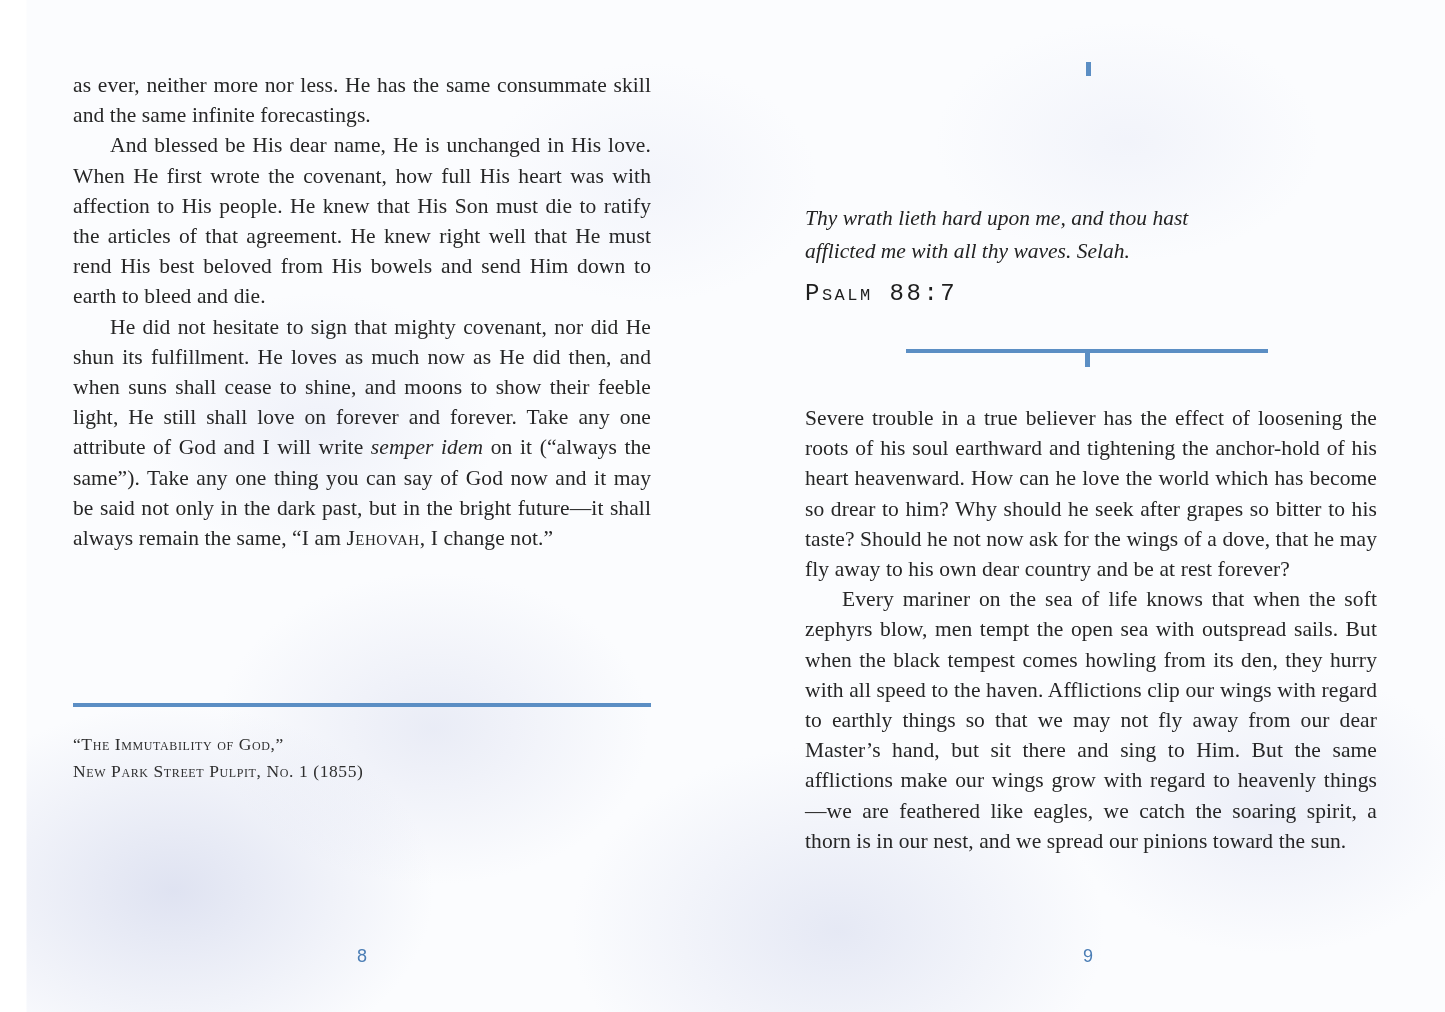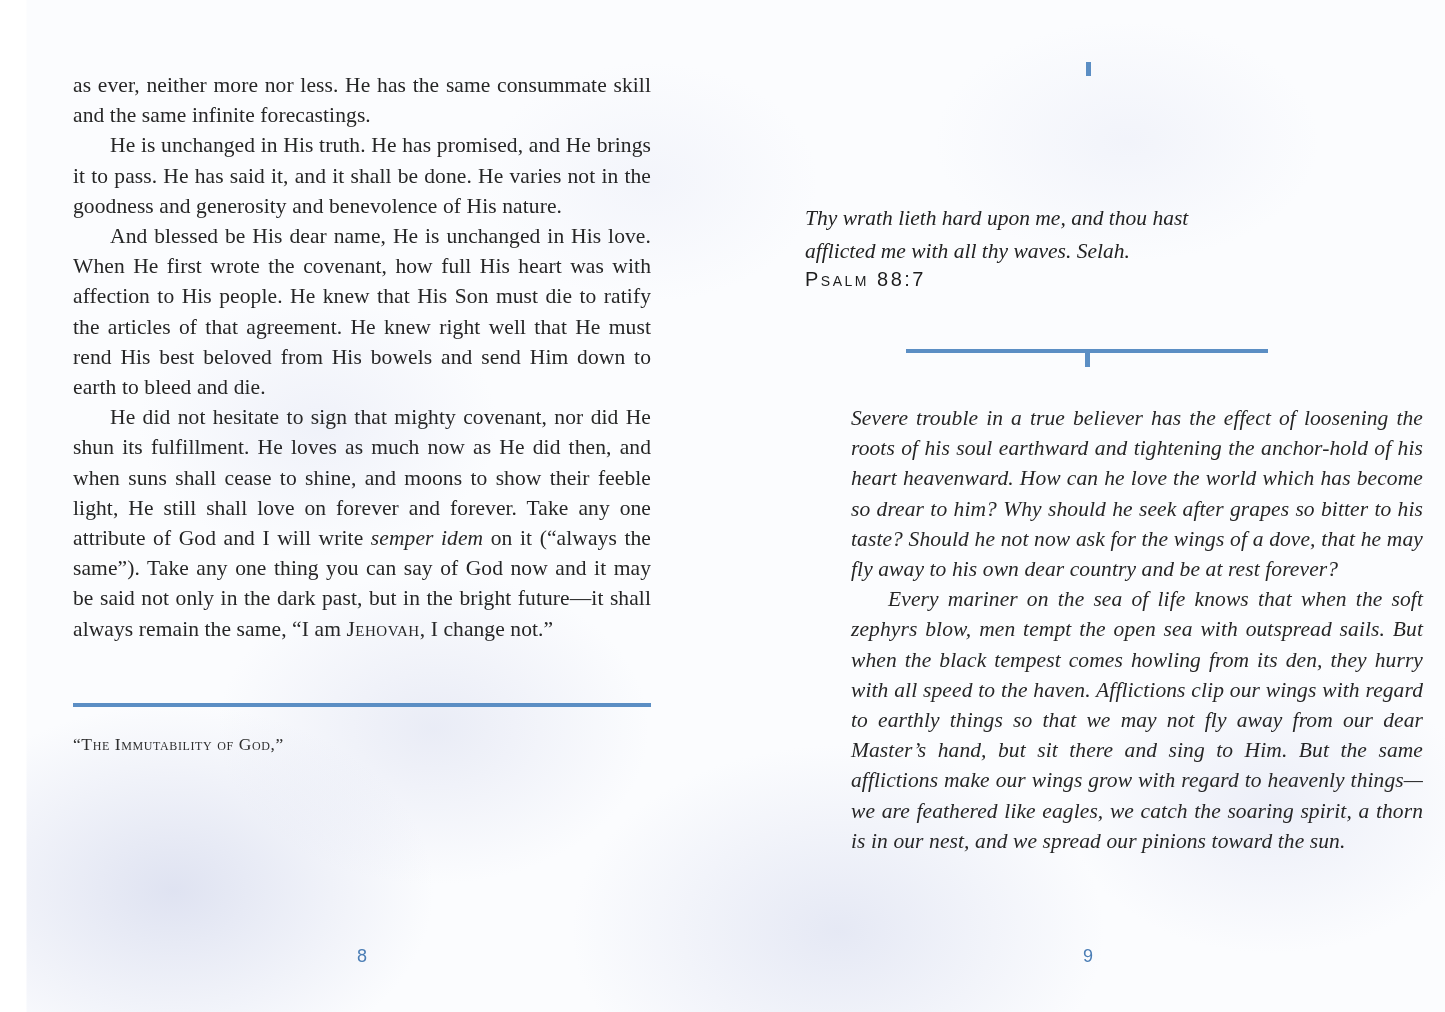--- a/index.html
+++ b/index.html
@@ -105,64 +105,63 @@
     width: 570px;
     text-align: left;
   }
   .epigraph-line {
     font-style: italic;
     font-size: 21.5px;
     line-height: 33px;
     color: #222;
   }
   .epigraph-ref {
-    margin-top: 0;
-    font-family: Liberation Sans, sans-serif;
+    margin-top: 12px;
+    font-family: Liberation Mono, monospace;
     font-variant: small-caps;
-    font-size: 20px;
+    font-size: 24px;
     letter-spacing: 2.5px;
     color: #1e1e1e;
   }
 
   .divider-line {
     position: absolute;
     left: 906px; top: 349px;
     width: 362px; height: 4px;
     background: #5b8ec4;
   }
   .divider-tick {
     position: absolute;
     left: 1085px; top: 353px;
     width: 5px; height: 14px;
     background: #5b8ec4;
   }
 
   .right-col {
     position: absolute;
-    left: 851px; top: 403px;
+    left: 805px; top: 403px;
     width: 572px;
-    font-style: italic;
   }
 </style>
 </head>
 <body>
 
 <div class="spread">
 
   <div class="left-col" id="left-paragraphs">
       <p class="body-para"><span>as ever, neither more nor less. He has the same consummate skill and the same infinite forecastings.</span></p>
-      <p class="body-para indent"><span>He is unchanged in His truth. He has promised, and He brings it to pass. He has said it, and it shall be done. He varies not in the goodness and generosity and benevolence of His nature.</span></p>
       <p class="body-para indent"><span>And blessed be His dear name, He is unchanged in His love. When He first wrote the covenant, how full His heart was with affection to His people. He knew that His Son must die to ratify the articles of that agreement. He knew right well that He must rend His best beloved from His bowels and send Him down to earth to bleed and die.</span></p>
       <p class="body-para indent"><span>He did not hesitate to sign that mighty covenant, nor did He shun its fulfillment. He loves as much now as He did then, and when suns shall cease to shine, and moons to show their feeble light, He still shall love on forever and forever. Take any one attribute of God and I will write </span><span class="italic">semper idem</span><span> on it (“always the same”). Take any one thing you can say of God now and it may be said not only in the dark past, but in the bright future—it shall always remain the same, “I am </span><span class="smallcaps">Jehovah</span><span>, I change not.”</span></p>
     </div>
 
   <div class="left-rule"></div>
 
   <div class="citation" id="citation-lines">
       <div>“The Immutability of God,”</div>
+      <div>New Park Street Pulpit, No. 1 (1855)</div>
     </div>
 
   <div class="page-num left">8</div>
 
   <div class="title-tick"></div>
 
 
   <div class="epigraph">
     <div id="epigraph-lines">
         <div class="epigraph-line">Thy wrath lieth hard upon me, and thou hast</div>

